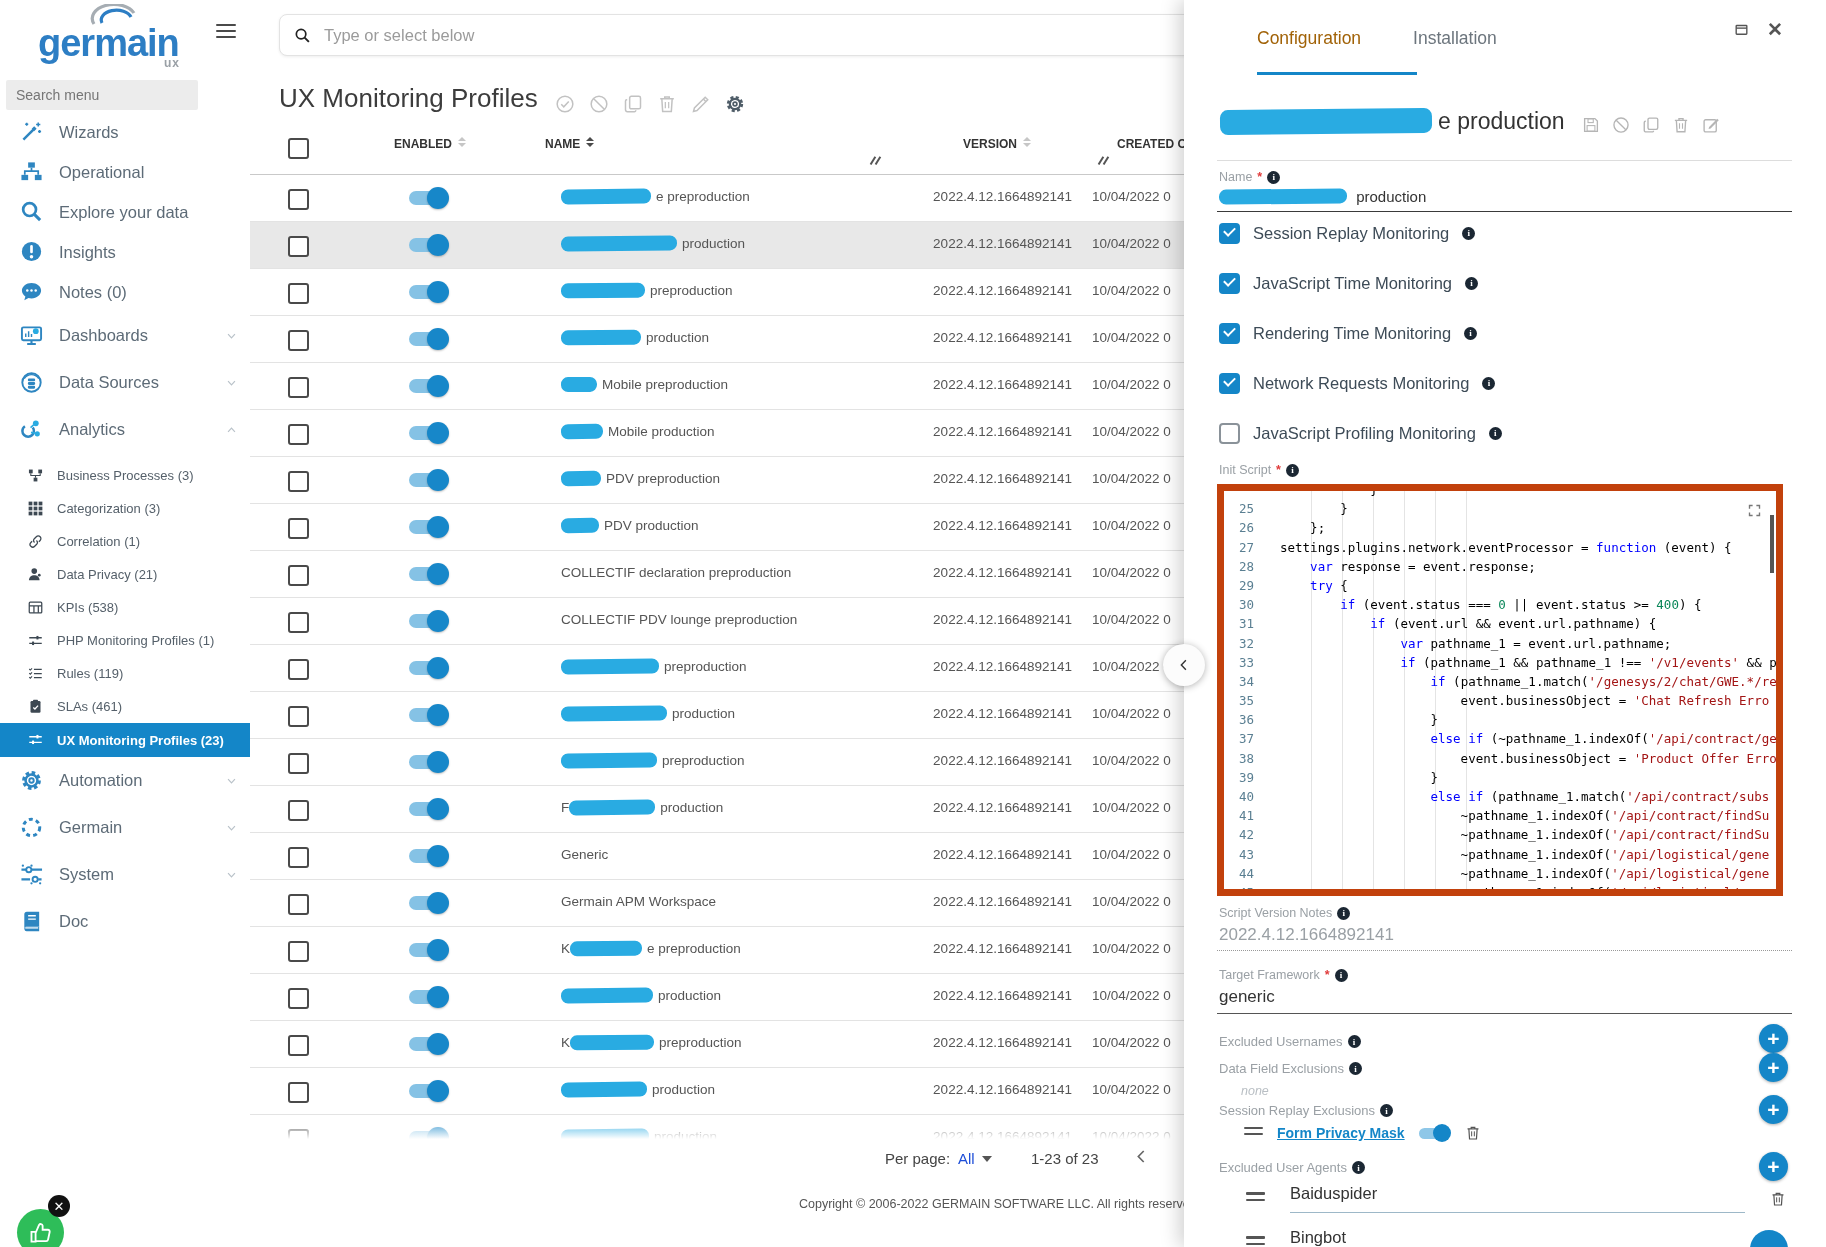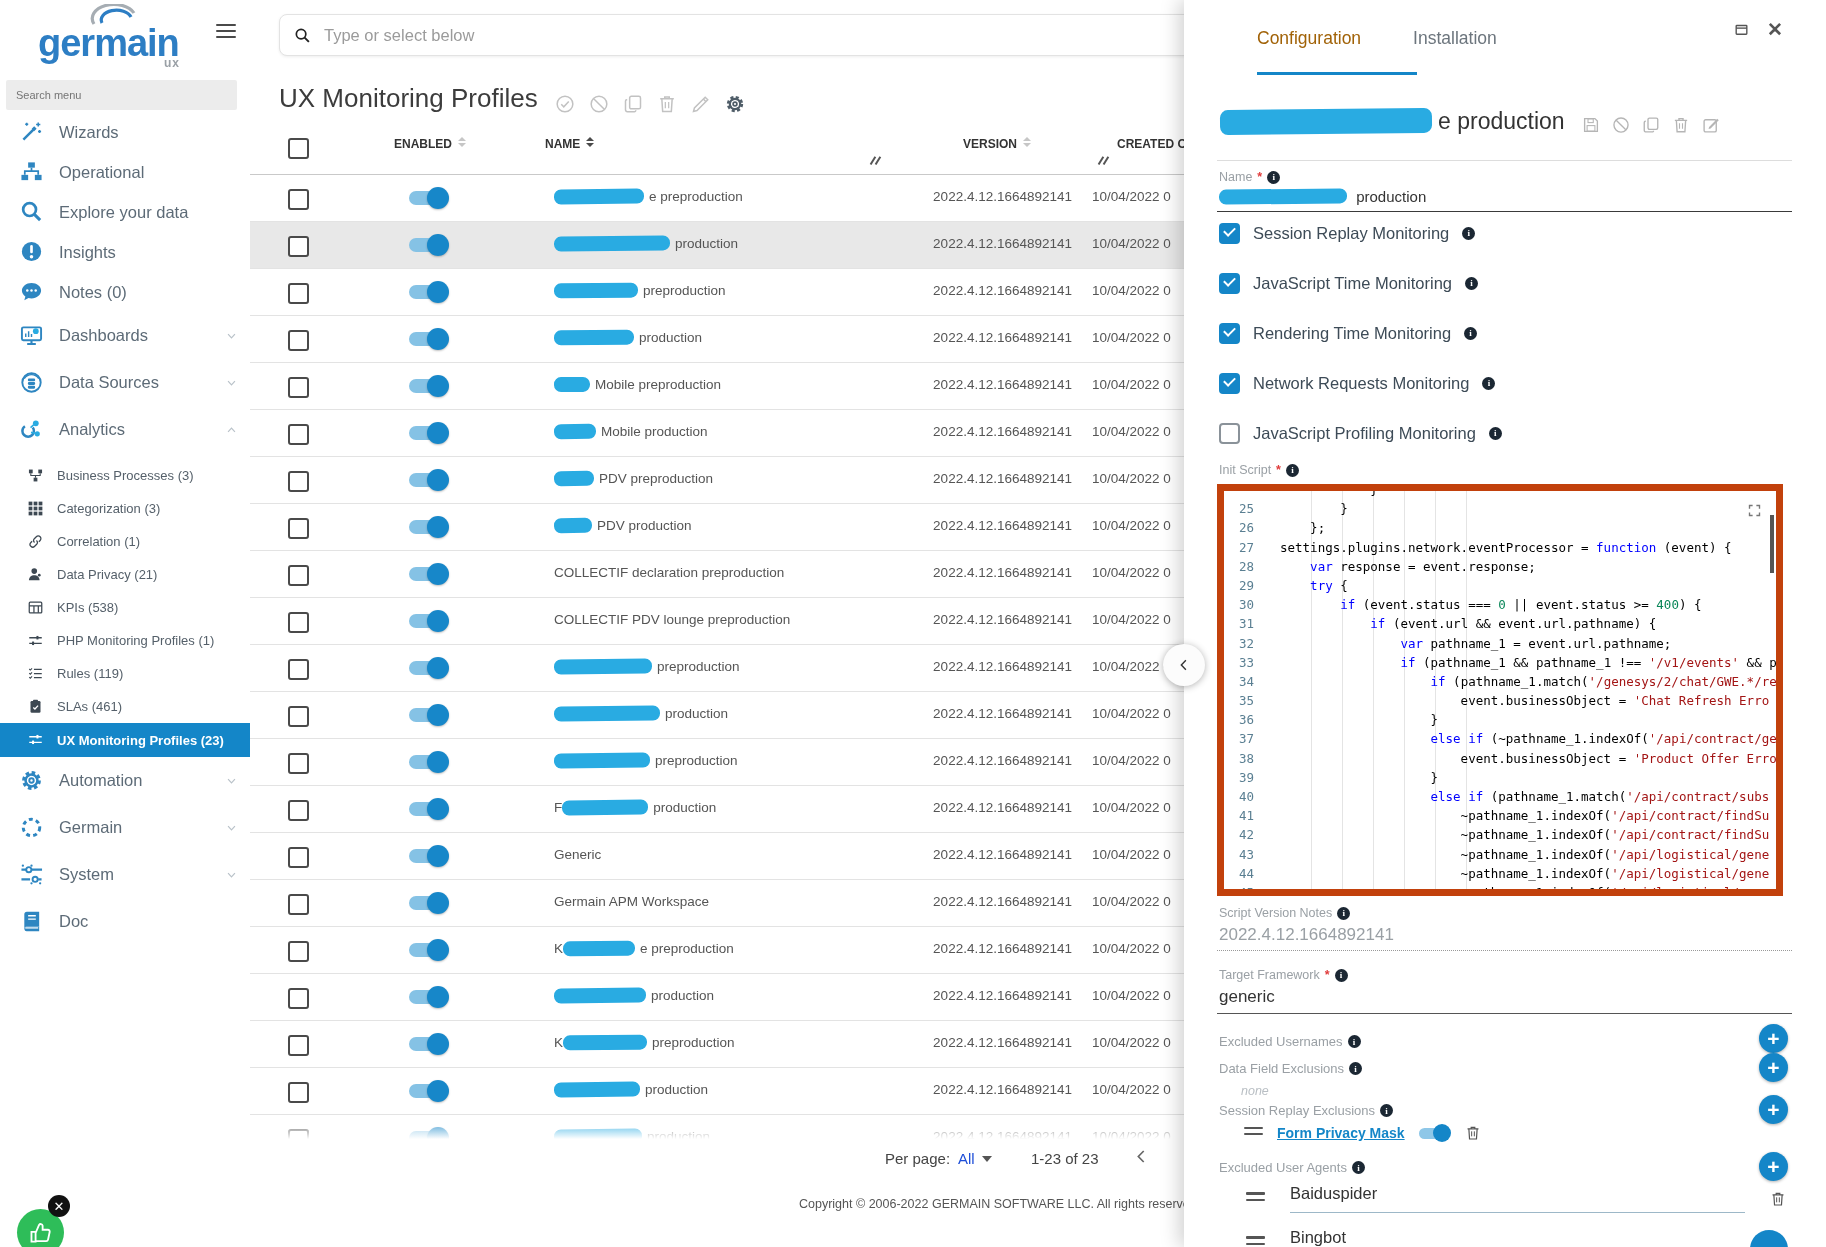--- a/index.html
+++ b/index.html
@@ -7,22 +7,22 @@
         font-family:"Liberation Sans",sans-serif;color:#555;padding-left:32px;}
   svg{display:block}
   
   .sidebar{position:absolute;left:0;top:0;width:250px;height:100%;background:#fff;z-index:2;}
   .logo{position:absolute;left:30px;top:8px;width:180px;height:62px;}
   .logo .brand{position:absolute;left:8px;top:14px;font-size:38px;font-weight:700;color:#2d7ec4;letter-spacing:-1px;}
   .logo .swoosh{position:absolute;left:58px;top:-4px;}
   .logo .sub{position:absolute;left:134px;top:48px;font-size:12px;font-weight:700;color:#9aa0a6;letter-spacing:1px;}
   .hamburger{position:absolute;left:216px;top:24px;width:20px;cursor:pointer;}
   .hamburger i{display:block;height:2.2px;background:#4a4a4a;margin:0 0 3.8px 0;border-radius:1px;}
-  .side-search{position:absolute;left:6px;top:80px;width:231px;height:30px;background:#ececec;border-radius:2px;
-     border:none;padding:0 10px;font-size:11px;color:#8a8a8a;font-family:inherit;box-sizing:border-box;}
+  .side-search{position:absolute;left:6px;top:80px;width:192px;height:30px;background:#ececec;border-radius:2px;
+     border:none;padding:0 10px;font-size:14px;color:#8a8a8a;font-family:inherit;box-sizing:border-box;}
   .nav{position:absolute;left:0;top:112px;width:250px;}
   .nav-item{display:flex;align-items:center;height:40px;padding-left:20px;cursor:pointer;position:relative;color:#5d6b77;}
   .nav-item.group{height:47px;}
   .nav-item .nav-icon{width:26px;height:24px;color:#2e86c1;flex:0 0 26px;}
   .nav-item .nav-icon svg{width:23px;height:23px;}
   .nav-item .nav-label{margin-left:13px;font-size:16.5px;}
   .chev{position:absolute;right:13px;top:50%;transform:translateY(-50%);color:#b9c2c9;}
   .chev svg{width:11px;height:11px;}
   .chev.up svg{transform:rotate(180deg);}
   .subnav{margin-top:6px;}
@@ -67,21 +67,21 @@
   .rows{position:absolute;left:0;top:175px;right:0;height:968px;overflow:hidden;}
   .rows:after{content:'';position:absolute;left:0;right:0;bottom:0;height:26px;
      background:linear-gradient(rgba(255,255,255,0),#fff 85%);pointer-events:none;}
   .trow{position:relative;height:47px;border-bottom:1px solid #e3e3e3;box-sizing:border-box;font-size:13.5px;color:#555;cursor:pointer;}
   .trow.sel{background:#e8e8e8;}
   .cb{position:absolute;left:38px;width:17px;height:17px;border:2px solid #4a4a4a;border-radius:3px;background:#fff;cursor:pointer;}
   .trow .cb{top:14px;}
   .toggle{position:absolute;left:159px;top:12px;width:40px;height:22px;cursor:pointer;}
   .toggle .track{position:absolute;left:0;top:4px;width:36px;height:14px;border-radius:7px;background:#85c2e5;}
   .toggle .knob{position:absolute;right:0;top:0;width:22px;height:22px;border-radius:50%;background:#1787c9;box-shadow:0 1px 2px rgba(0,0,0,.25);}
-  .nm{position:absolute;left:304px;top:14px;white-space:nowrap;}
+  .nm{position:absolute;left:311px;top:14px;white-space:nowrap;}
   .blob{display:inline-block;height:15px;background:#29abe2;border-radius:7px;vertical-align:-3px;margin-right:5px;transform:rotate(-.6deg);}
   .ver{position:absolute;left:630px;top:14px;width:192px;text-align:right;}
   .crt{position:absolute;left:842px;top:14px;white-space:nowrap;}
   .pagination{position:absolute;left:0;right:0;top:1146px;height:30px;font-size:15px;color:#444;}
   .pag-label{position:absolute;left:635px;top:4px;}
   .pag-select{position:absolute;left:708px;top:4px;color:#1d4ed8;cursor:pointer;display:flex;align-items:center;gap:7px;}
   .pag-select .caret{width:0;height:0;border-left:5px solid transparent;border-right:5px solid transparent;border-top:6px solid #555;}
   .pag-range{position:absolute;left:781px;top:4px;}
   .pag-prev{position:absolute;left:882px;top:1px;color:#666;cursor:pointer;}
   .pag-prev svg{width:19px;height:19px;}

